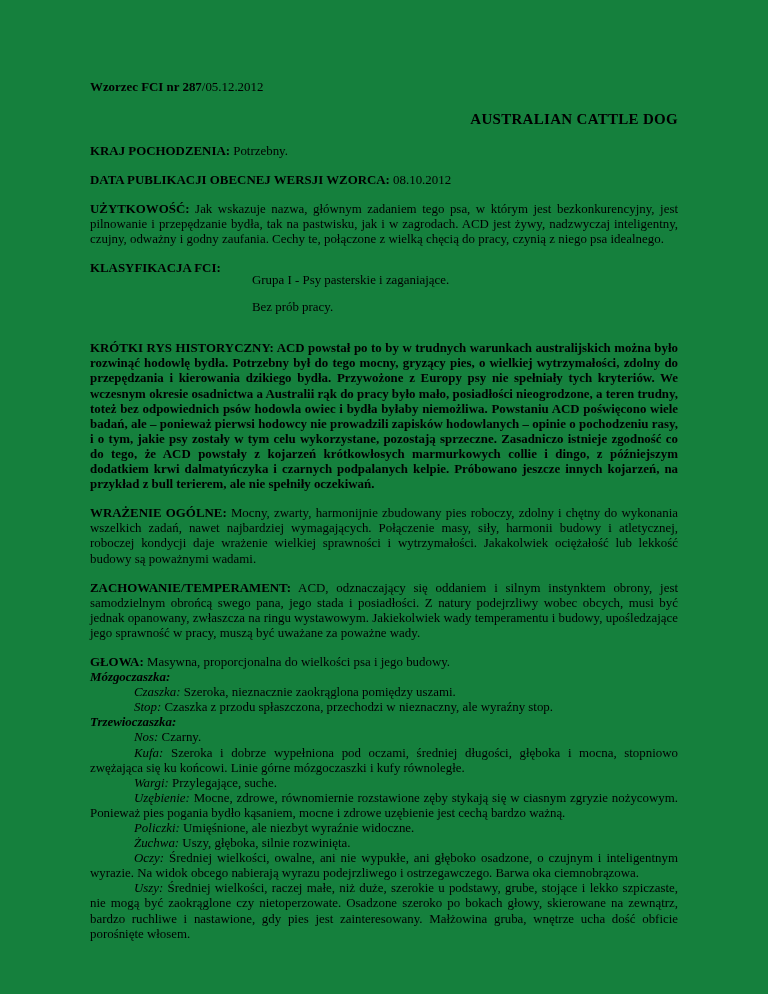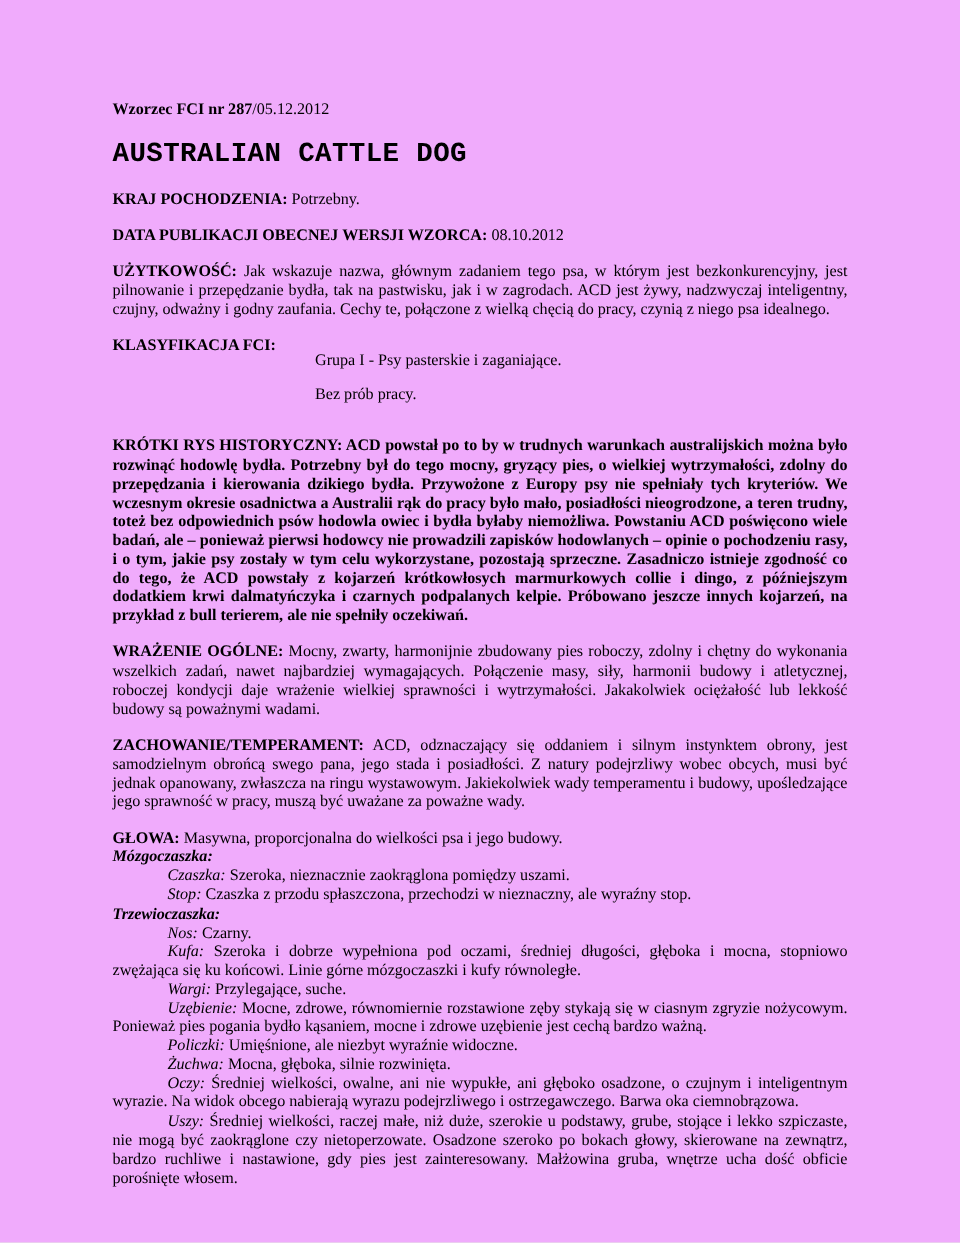--- a/index.html
+++ b/index.html
@@ -1,40 +1,39 @@
 <!DOCTYPE html>
 <html><head>
 <meta charset="utf-8">
 <style>
   html, body { margin: 0; padding: 0; background: #e8e8e8; }
   .page {
     width: 768px;
     height: 994px;
     margin: 0 auto;
-    background: #f0abfc;
+    background: #15803d;
     box-sizing: border-box;
     padding: 80px 90px 30px 90px;
     font-family: "Liberation Serif", serif;
     font-size: 12.9px;
     line-height: 1.17;
     color: #000000;
     overflow: hidden;
   }
   .para { margin: 0 0 14px 0; }
   .justify { text-align: justify; }
   .b { font-weight: bold; }
   .i { font-style: italic; margin-left: 44px; }
   .bi { font-weight: bold; font-style: italic; }
   .title {
-    text-align: left;
-    font-size: 22px;
+    text-align: right;
+    font-size: 15px;
     font-weight: bold;
     margin: 16px 0 15px 0;
     letter-spacing: 0.3px;
-    font-family: Liberation Mono, monospace;
   }
   .klas { display: flex; }
   .klas-label { flex: 0 0 150px; }
   .klas-lines { flex: 1; }
   .klas-lines div { margin: 12px; }
   .head-block p { margin: 0; }
   .head-block { margin-bottom: 0; }
 </style>
 </head>
 <body>
@@ -80,20 +79,20 @@
     <p class="justify"><span class="i">Nos:</span> <span>Czarny.</span></p>
 
     <p class="justify"><span class="i">Kufa:</span> <span>Szeroka i dobrze wypełniona pod oczami, średniej długości, głęboka i mocna, stopniowo zwężająca się ku końcowi. Linie górne mózgoczaszki i kufy równoległe.</span></p>
 
     <p class="justify"><span class="i">Wargi:</span> <span>Przylegające, suche.</span></p>
 
     <p class="justify"><span class="i">Uzębienie:</span> <span>Mocne, zdrowe, równomiernie rozstawione zęby stykają się w ciasnym zgryzie nożycowym. Ponieważ pies pogania bydło kąsaniem, mocne i zdrowe uzębienie jest cechą bardzo ważną.</span></p>
 
     <p class="justify"><span class="i">Policzki:</span> <span>Umięśnione, ale niezbyt wyraźnie widoczne.</span></p>
 
-    <p class="justify"><span class="i">Żuchwa:</span> <span>Mocna, głęboka, silnie rozwinięta.</span></p>
+    <p class="justify"><span class="i">Żuchwa:</span> <span>Uszy, głęboka, silnie rozwinięta.</span></p>
 
     <p class="justify"><span class="i">Oczy:</span> <span>Średniej wielkości, owalne, ani nie wypukłe, ani głęboko osadzone, o czujnym i inteligentnym wyrazie. Na widok obcego nabierają wyrazu podejrzliwego i ostrzegawczego. Barwa oka ciemnobrązowa.</span></p>
 
     <p class="justify"><span class="i">Uszy:</span> <span>Średniej wielkości, raczej małe, niż duże, szerokie u podstawy, grube, stojące i lekko szpiczaste, nie mogą być zaokrąglone czy nietoperzowate. Osadzone szeroko po bokach głowy, skierowane na zewnątrz, bardzo ruchliwe i nastawione, gdy pies jest zainteresowany. Małżowina gruba, wnętrze ucha dość obficie porośnięte włosem.</span></p>
   </div>
 
 </div>
 
 </body></html>

